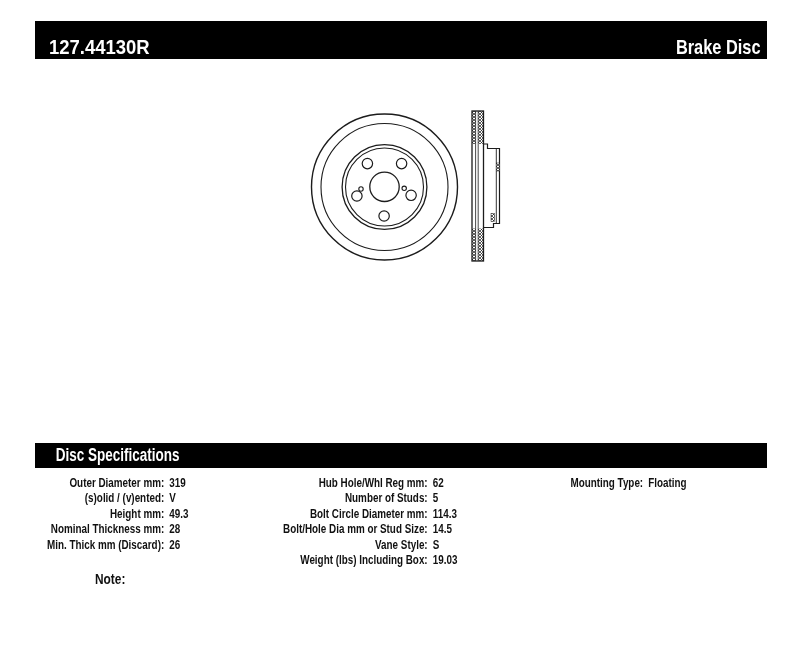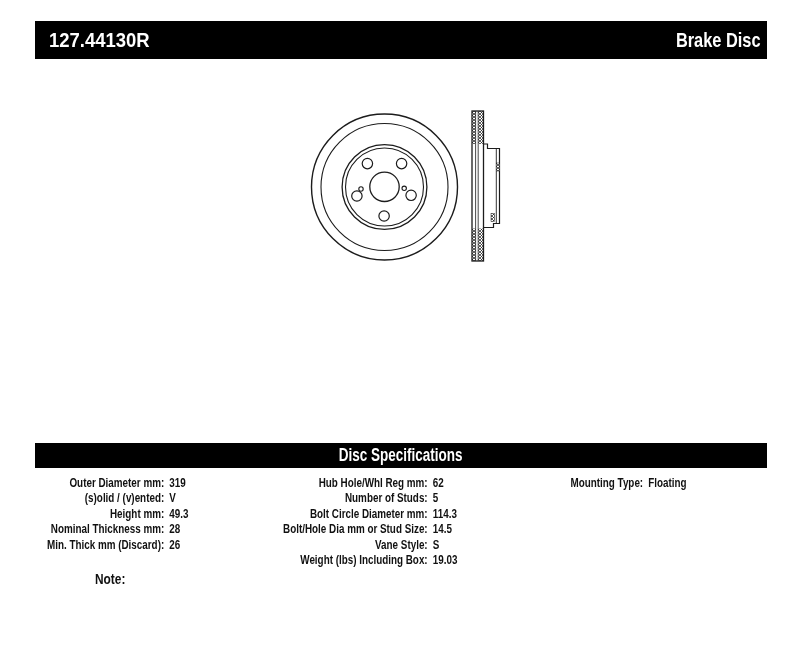--- a/index.html
+++ b/index.html
@@ -5,27 +5,27 @@
   html,body { margin:0; padding:0; background:#fff; }
   .page {
     position:relative; width:800px; height:655px; background:#ffffff;
     font-family:"Liberation Sans", sans-serif; overflow:hidden;
   }
   .bar {
     position:absolute; left:35px; width:732px; background:#000000; color:#ffffff;
     font-weight:bold; box-sizing:border-box;
   }
   .header-bar {
-    top:21px; height:38px; display:flex; align-items:center;
+    top:21px; height:38px; display:flex; align-items:flex-end;
     justify-content:space-between; padding:0 6px 0 14px; font-size:21px;
   }
   .part-number { transform:scaleX(0.88); transform-origin:left center; white-space:nowrap; }
   .product-title { transform:scaleX(0.78); transform-origin:right center; white-space:nowrap; }
   .spec-bar {
-    top:443px; height:25px; display:flex; align-items:center; justify-content:center;
+    top:443px; height:25px; display:flex; align-items:center; 
     font-size:18px;
   }
   .spec-bar .spec-title { transform:scaleX(0.75); transform-origin:center; white-space:nowrap; }
 
   .drawing { position:absolute; left:300px; top:95px; width:215px; height:180px; }
 
   .spec-col {
     position:absolute; top:475px; display:grid; column-gap:7px;
     font-weight:bold; font-size:13.5px; line-height:15.4px; color:#111;
     transform:scaleX(0.73); transform-origin:top left; white-space:nowrap;

